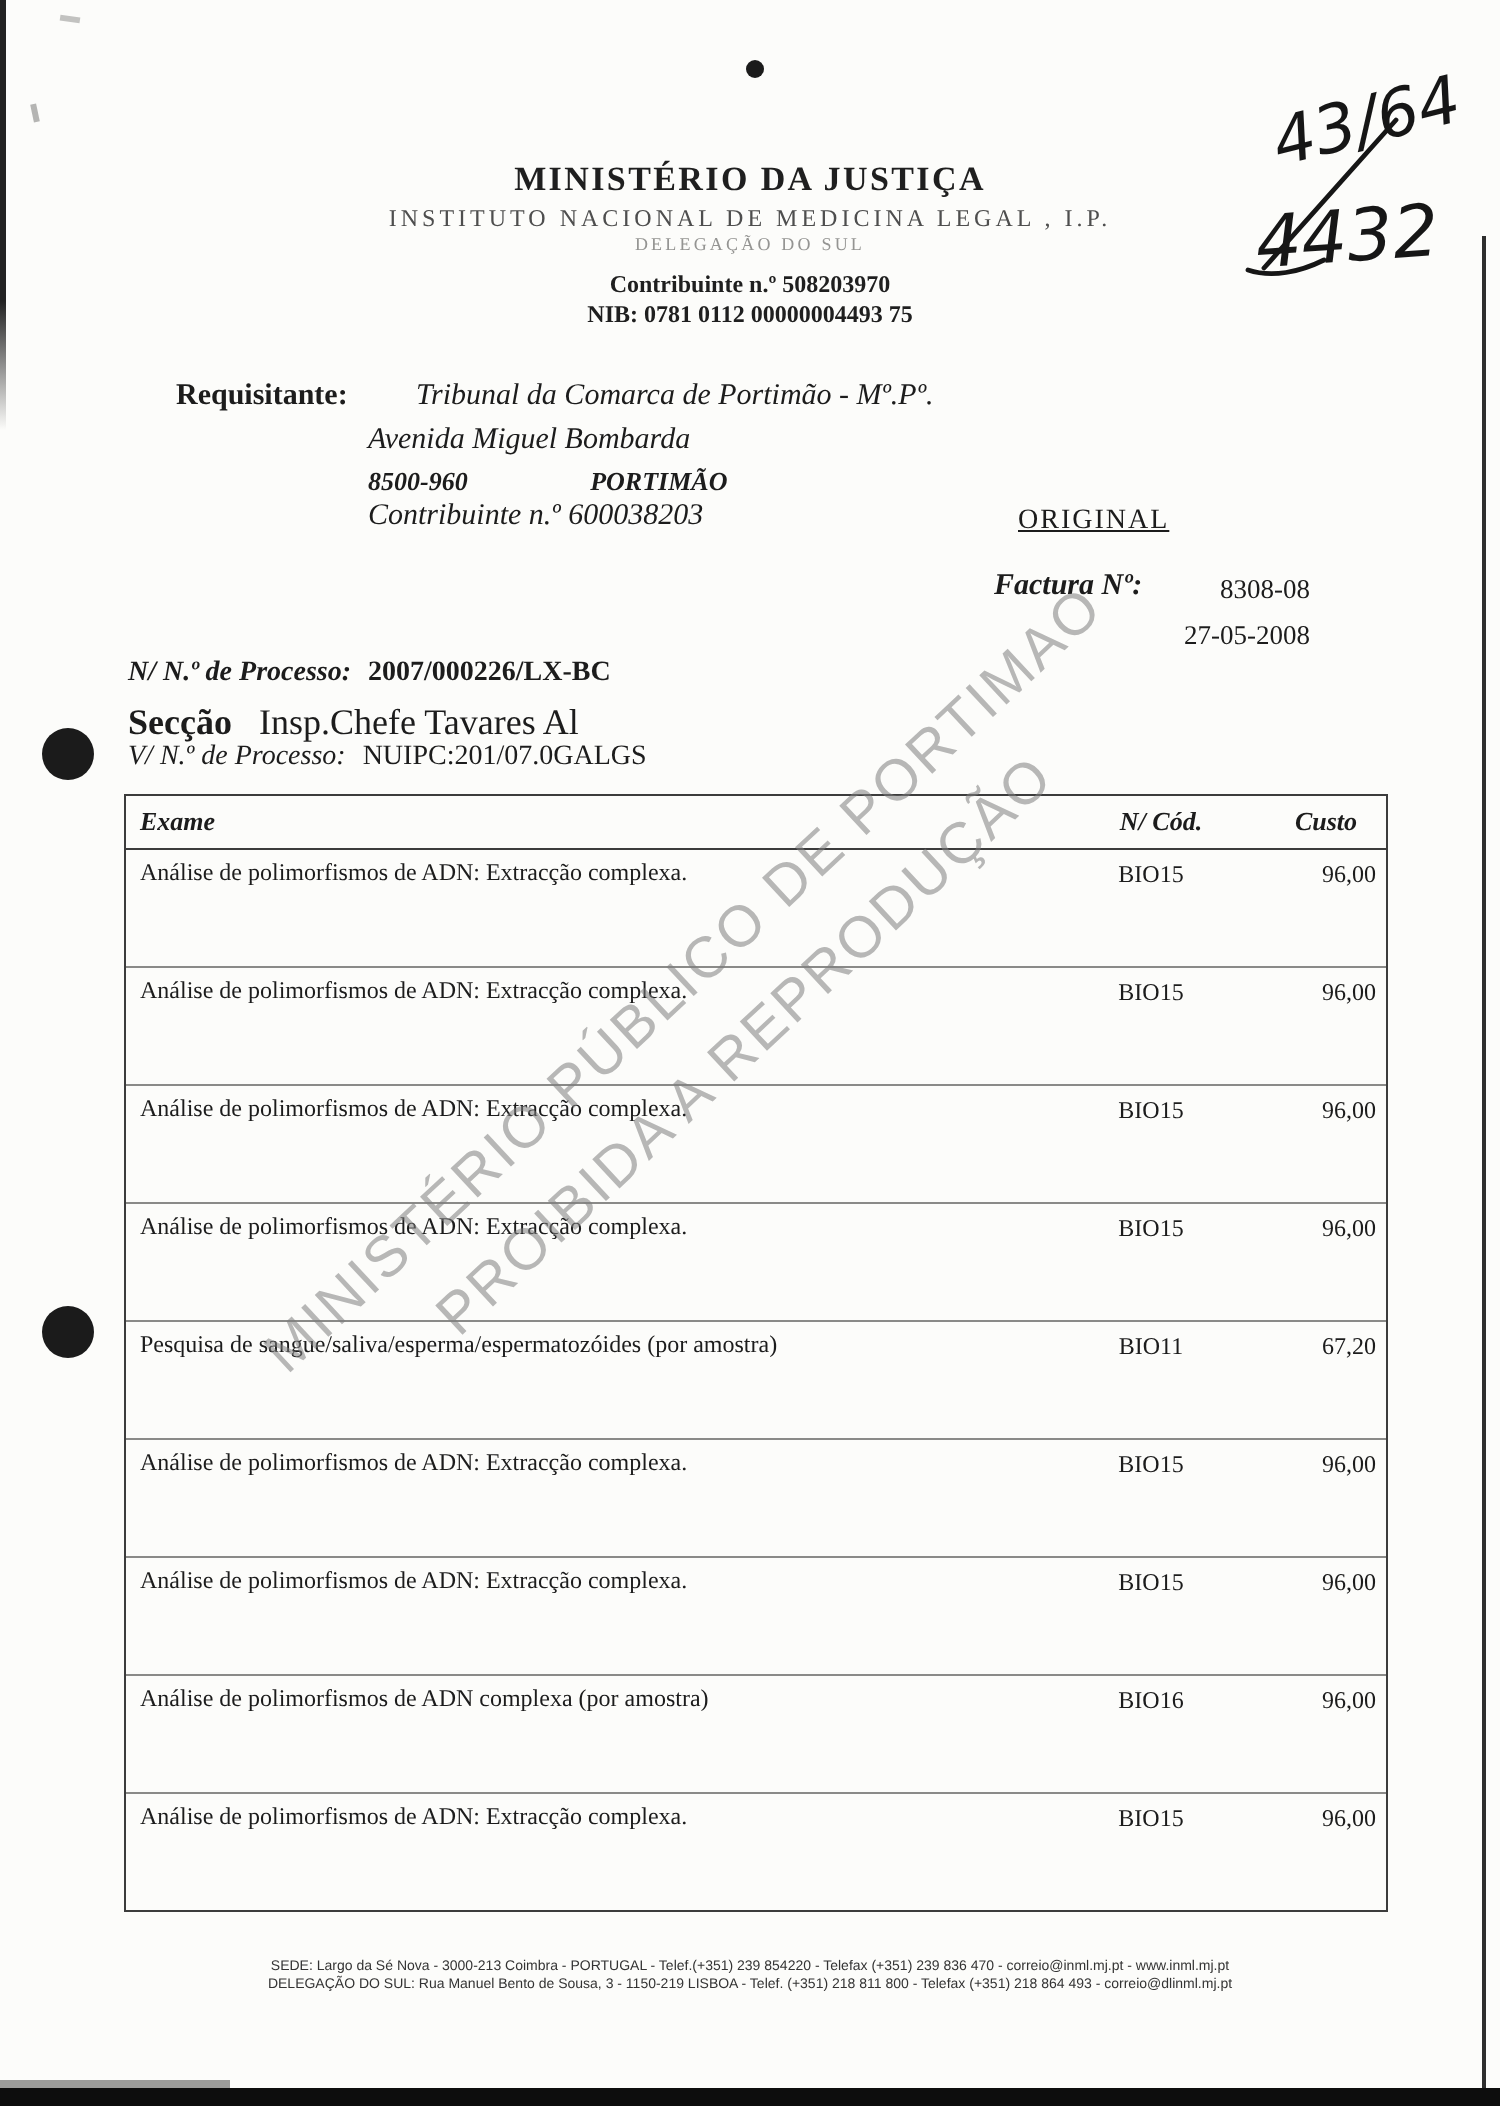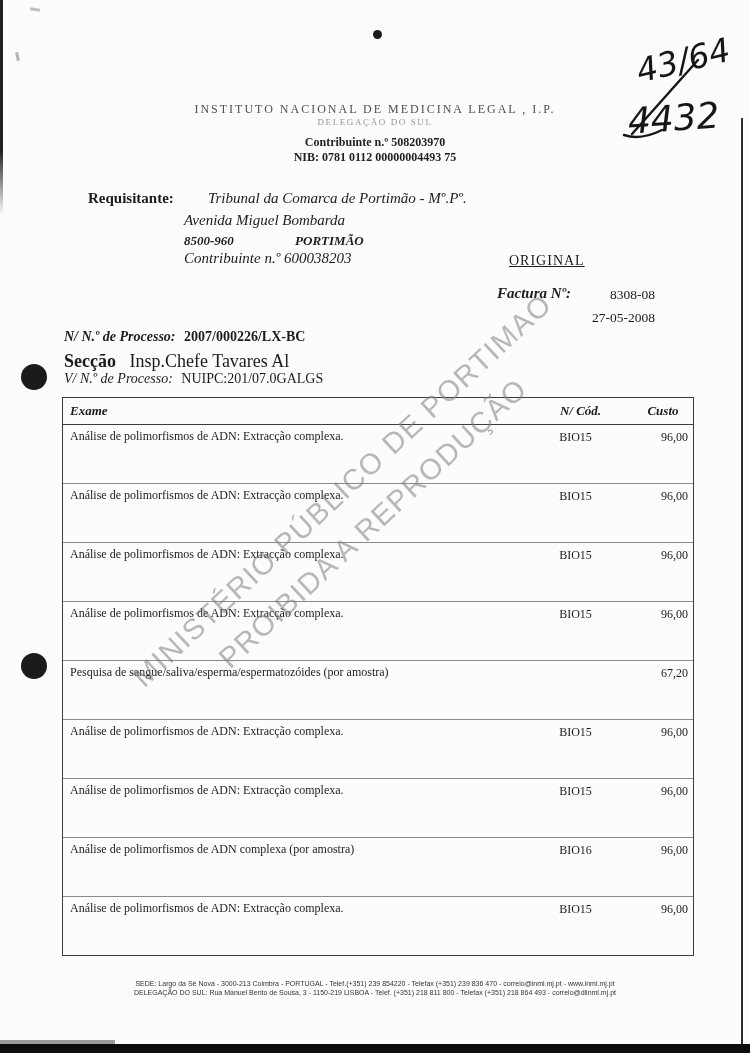--- a/index.html
+++ b/index.html
@@ -96,20 +96,23 @@
   <div class="punch-hole hole-2"></div>
   <div class="center-dot"></div>
 
   <svg class="handwriting" viewBox="0 0 138 118">
     <text x="24" y="50" font-size="33" transform="rotate(-14 70 40)">43/64</text>
     <path d="M20,112 L86,38"></path>
     <path d="M12,113 C24,117 38,114 50,108"></path>
     <text x="16" y="108" font-size="36" transform="rotate(-4 70 100)">4432</text>
   </svg>
 
+  <div class="ministry letterhead">
+    <span>MINISTÉRIO DA JUSTIÇA</span>
+  </div>
   <div class="institute letterhead">
     <span>INSTITUTO NACIONAL DE MEDICINA LEGAL , I.P.</span>
   </div>
   <div class="delegation letterhead">
     <span>DELEGAÇÃO DO SUL</span>
   </div>
   <div class="contribuinte-line letterhead">
     <span>Contribuinte n.º 508203970</span>
   </div>
   <div class="nib-line letterhead">
@@ -170,20 +173,21 @@
         </div>
 
         <div class="t-row">
           <span class="c-exame">Análise de polimorfismos de  ADN: Extracção complexa.</span>
           <span class="c-cod">BIO15</span>
           <span class="c-custo">96,00</span>
         </div>
 
         <div class="t-row">
           <span class="c-exame">Pesquisa de sangue/saliva/esperma/espermatozóides (por amostra)</span>
+          <span class="c-cod">BIO11</span>
           <span class="c-custo">67,20</span>
         </div>
 
         <div class="t-row">
           <span class="c-exame">Análise de polimorfismos de  ADN: Extracção complexa.</span>
           <span class="c-cod">BIO15</span>
           <span class="c-custo">96,00</span>
         </div>
 
         <div class="t-row">

